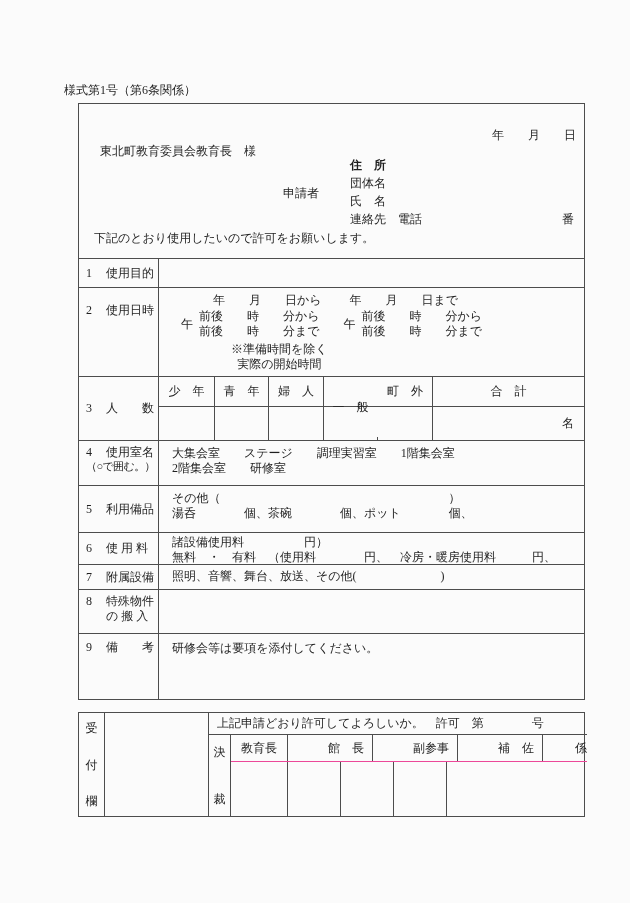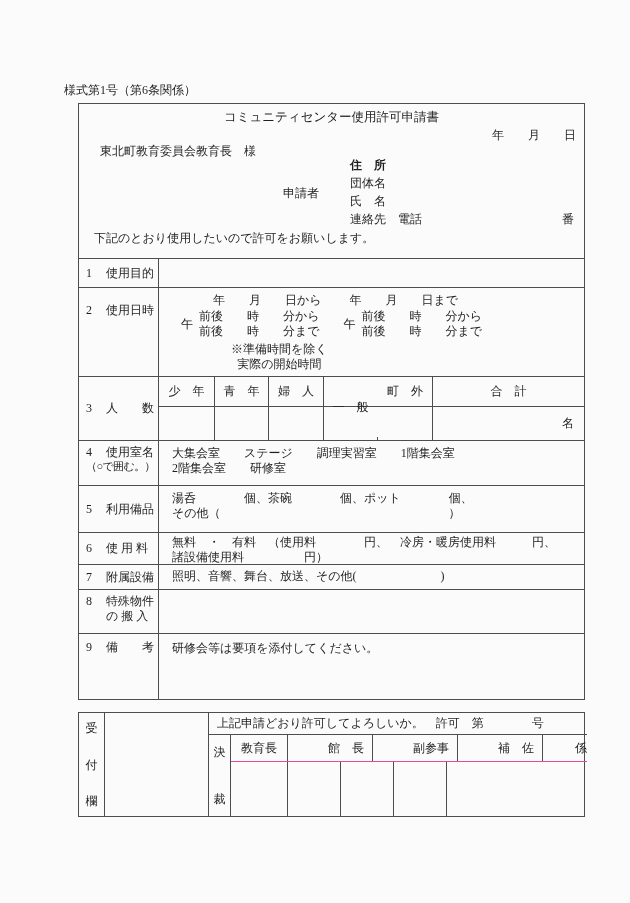--- a/index.html
+++ b/index.html
@@ -106,21 +106,20 @@
   .kc5 { flex:1; border-right:none; }
 </style>
 </head>
 <body>
 
 <div class="form-no">様式第1号（第6条関係）</div>
 
 <div class="main-table">
 
   <div class="head">
-    <div class="title">コミュニティセンター使用許可申請書</div>
     <div class="date-line">年　　月　　日</div>
     <div class="addressee">東北町教育委員会教育長　様</div>
     <div class="applicant-label">申請者</div>
     <div class="f-addr">住　所</div>
     <div class="f-org">団体名</div>
     <div class="f-name">氏　名</div>
     <div class="f-contact">
       <span>連絡先　電話</span>
       <span class="unit">番</span>
     </div>
@@ -220,35 +219,35 @@
   </div>
 
   <div class="row r5">
     <div class="row-label v-center">
       <div class="lbl-line">
         <span class="num">5</span>
         <span>利用備品</span>
       </div>
     </div>
     <div class="row-content pad-cell">
+      <div>その他（　　　　　　　　　　　　　　　　　　　）</div>
       <div>湯呑　　　　個、茶碗　　　　個、ポット　　　　個、</div>
-      <div>その他（　　　　　　　　　　　　　　　　　　　）</div>
     </div>
   </div>
 
   <div class="row r6">
     <div class="row-label v-center">
       <div class="lbl-line">
         <span class="num">6</span>
         <span>使 用 料</span>
       </div>
     </div>
     <div class="row-content pad-cell" style="padding-top:2px">
+      <div>諸設備使用料　　　　　円）</div>
       <div>無料　・　有料　（使用料　　　　円、　冷房・暖房使用料　　　円、</div>
-      <div>諸設備使用料　　　　　円）</div>
     </div>
   </div>
 
   <div class="row r7">
     <div class="row-label v-center">
       <div class="lbl-line">
         <span class="num">7</span>
         <span>附属設備</span>
       </div>
     </div>

